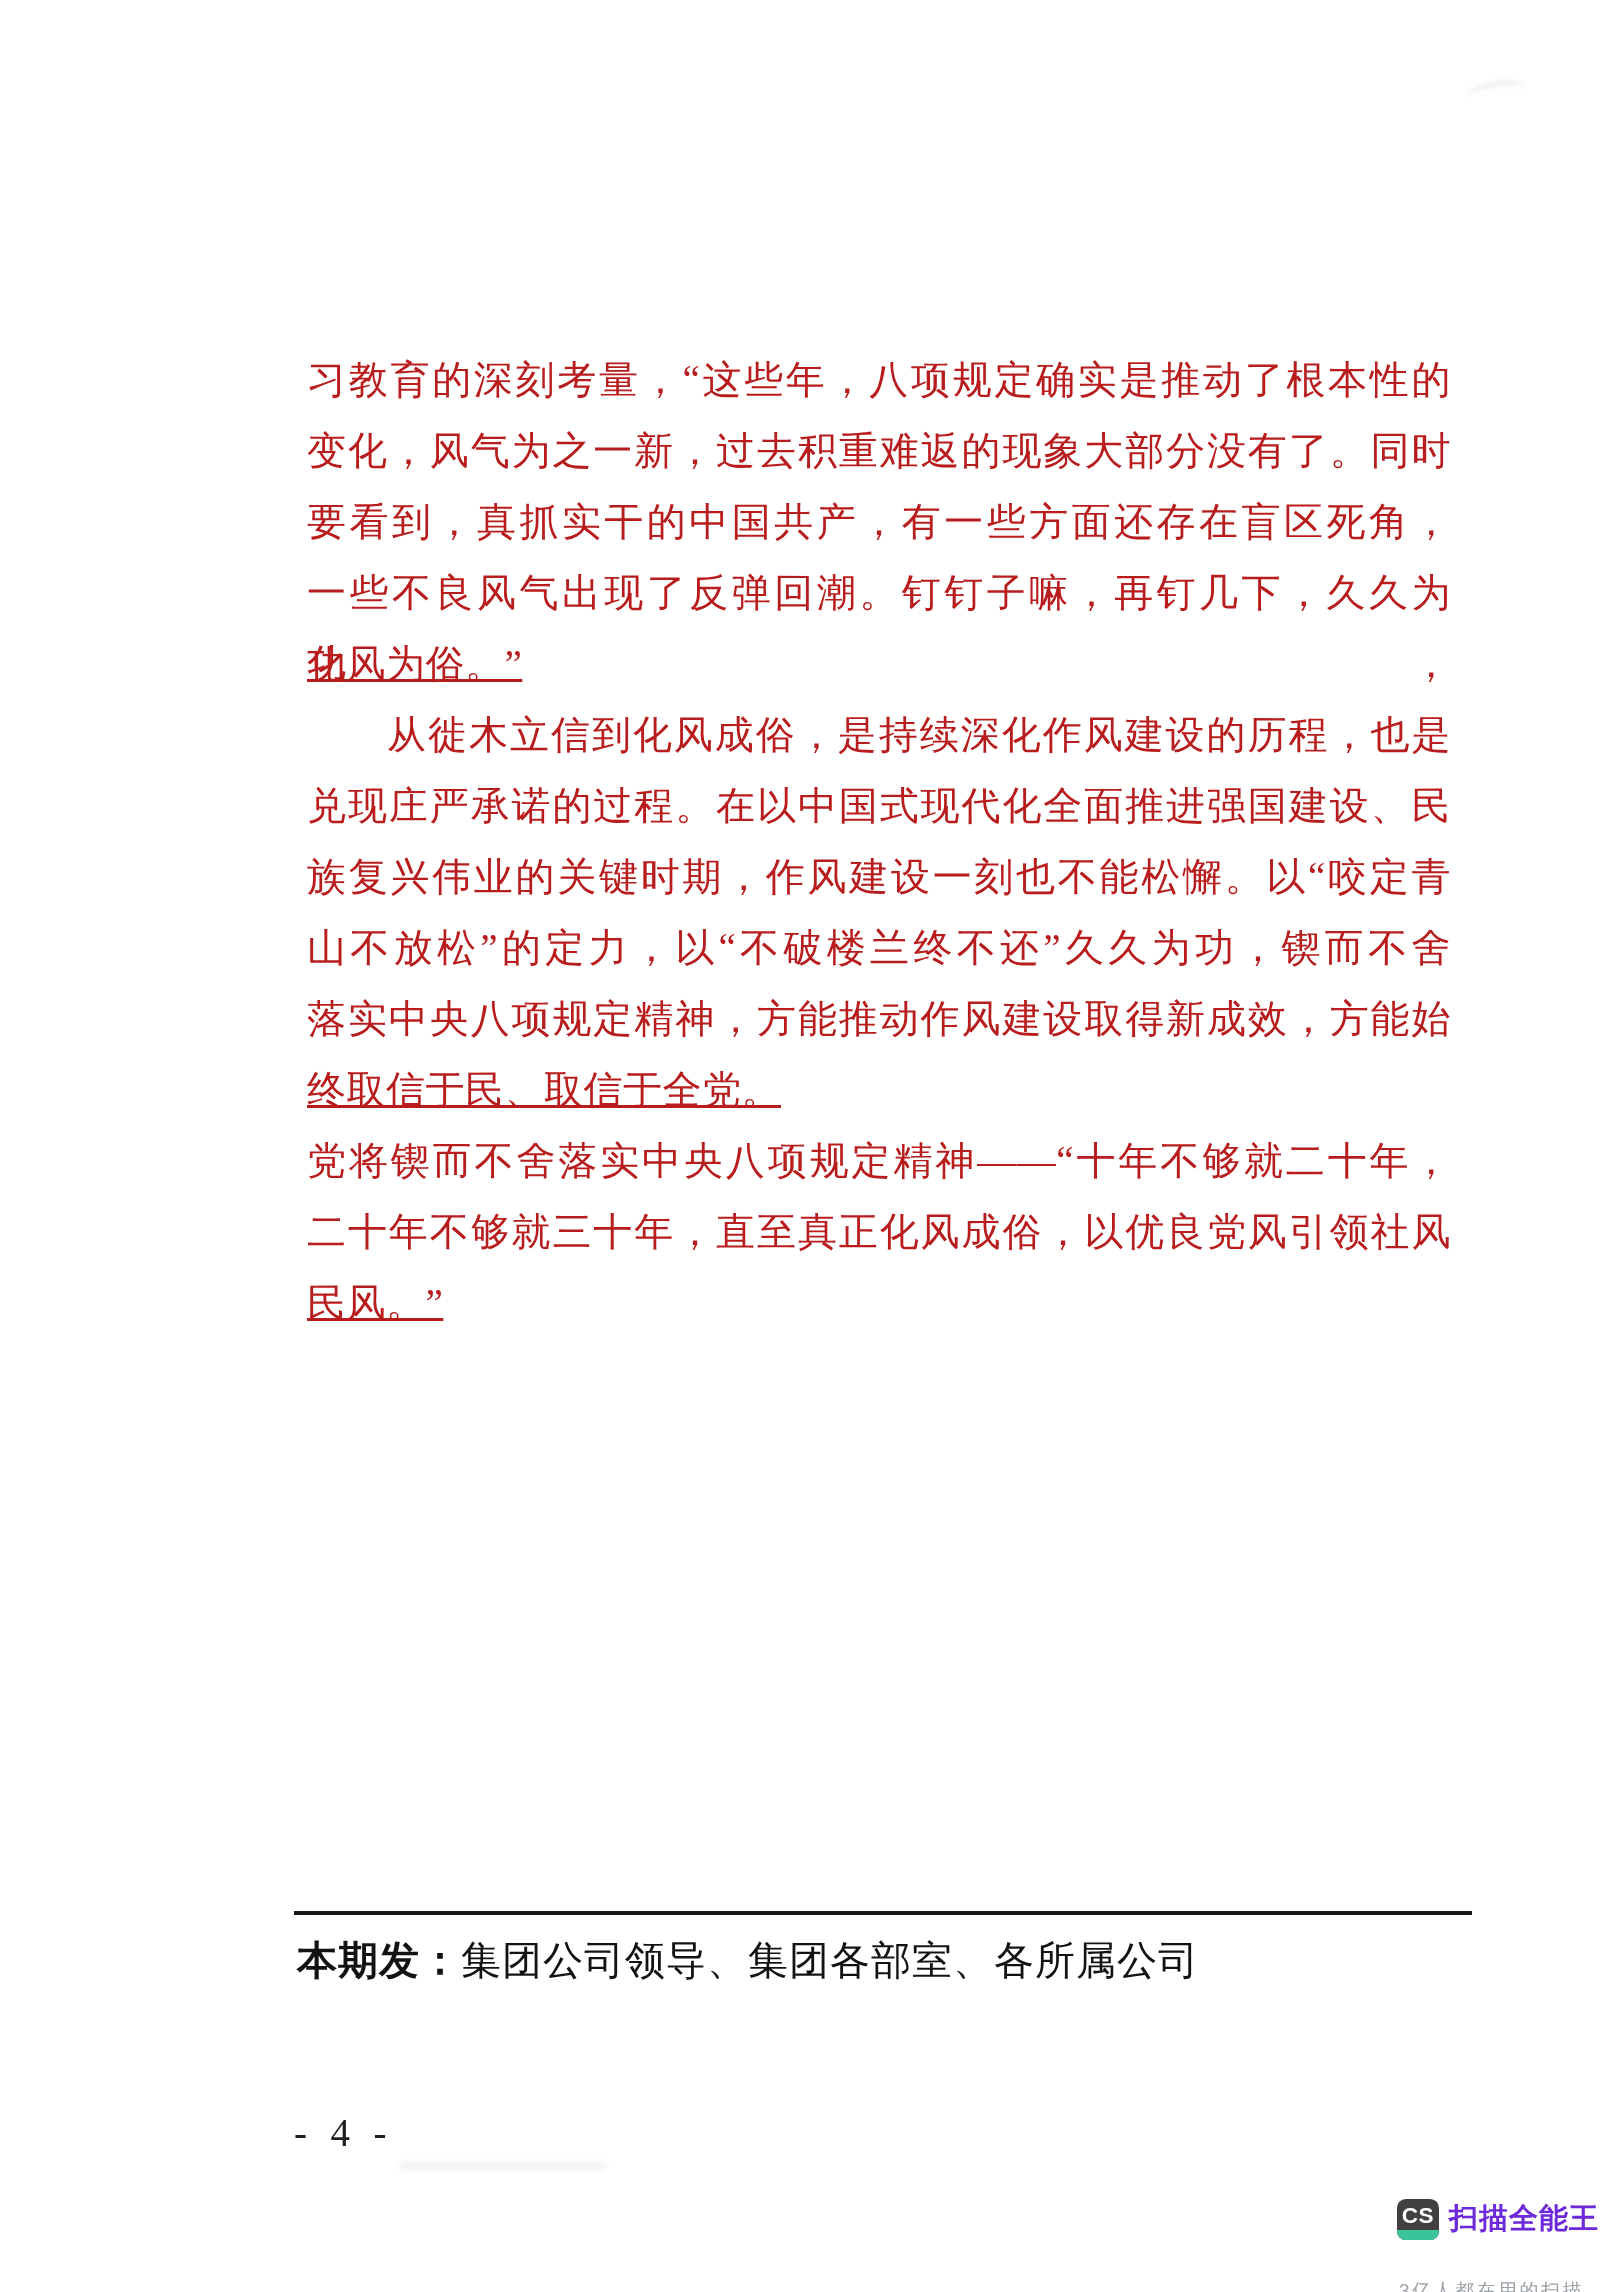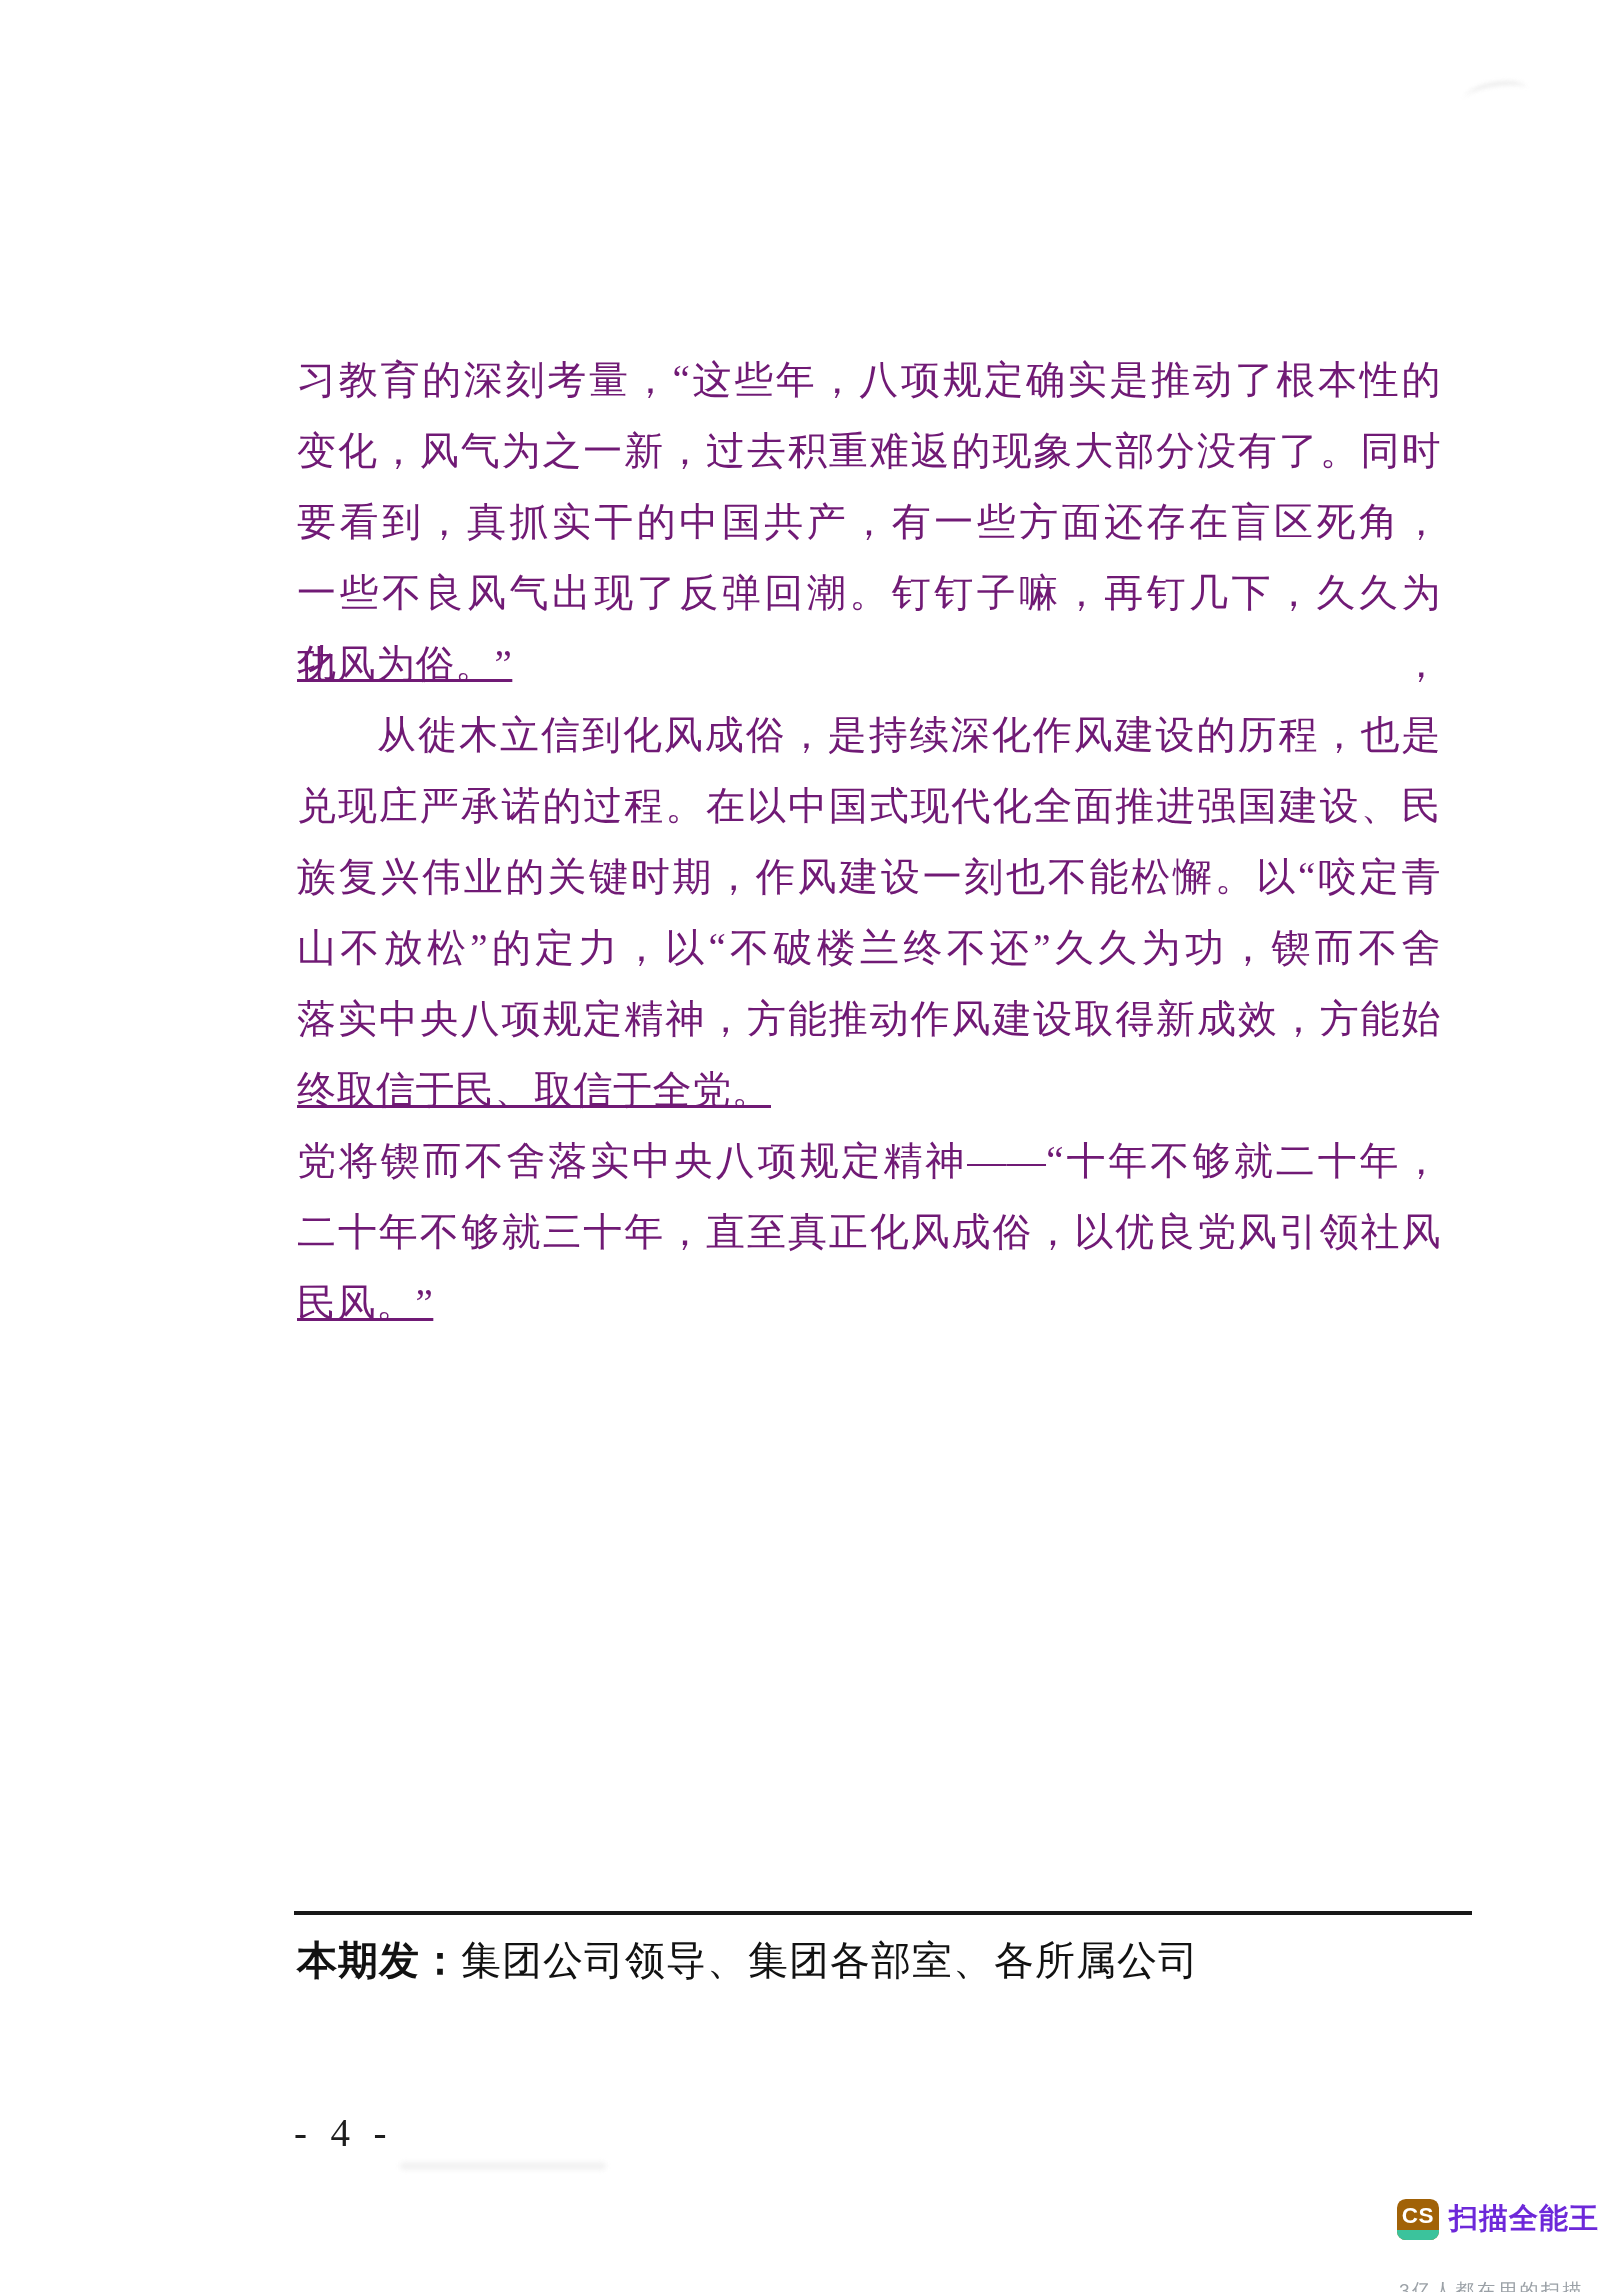--- a/index.html
+++ b/index.html
@@ -156,21 +156,21 @@
     opacity: 0.8;
   }
 </style>
 </head>
 <body>
 
 <div class="page">
 
   <div class="artifact-top"></div>
 
-  <div class="text-block" style="color: #701a75;">
+  <div class="text-block" style="color: #b91c1c; margin-left: 10px;">
       <div class="line">习教育的深刻考量，“这些年，八项规定确实是推动了根本性的</div>
       <div class="line">变化，风气为之一新，过去积重难返的现象大部分没有了。同时</div>
       <div class="line">要看到，真抓实干的中国共产，有一些方面还存在盲区死角，</div>
       <div class="line">一些不良风气出现了反弹回潮。钉钉子嘛，再钉几下，久久为功，</div>
       <div class="line last">化风为俗。”</div>
       <div class="line indent">从徙木立信到化风成俗，是持续深化作风建设的历程，也是</div>
       <div class="line">兑现庄严承诺的过程。在以中国式现代化全面推进强国建设、民</div>
       <div class="line">族复兴伟业的关键时期，作风建设一刻也不能松懈。以“咬定青</div>
       <div class="line">山不放松”的定力，以“不破楼兰终不还”久久为功，锲而不舍</div>
       <div class="line">落实中央八项规定精神，方能推动作风建设取得新成效，方能始</div>
@@ -183,21 +183,21 @@
   <div class="footer-rule"></div>
 
   <div class="footer-line">
     <span class="footer-label">本期发：</span><span class="footer-recipients">集团公司领导、集团各部室、各所属公司</span>
   </div>
 
   <div class="page-number">- 4 -</div>
 
   <div class="artifact-bottom"></div>
 
-  <div class="wm-icon" style="background: #a16207;">
+  <div class="wm-icon" style="background: #404040;">
     <span class="wm-icon-cs">CS</span>
     <span class="wm-icon-bar" style="background: rgb(59, 195, 156);"></span>
   </div>
   <div class="wm-name" style="color: #6d28d9;">扫描全能王</div>
   <div class="wm-tm" style="color: rgb(155, 161, 167); margin-left: 44px;">TM</div>
   <div class="wm-tagline" style="color: rgb(155, 161, 167);">3亿人都在用的扫描App</div>
 
 </div>
 
 

